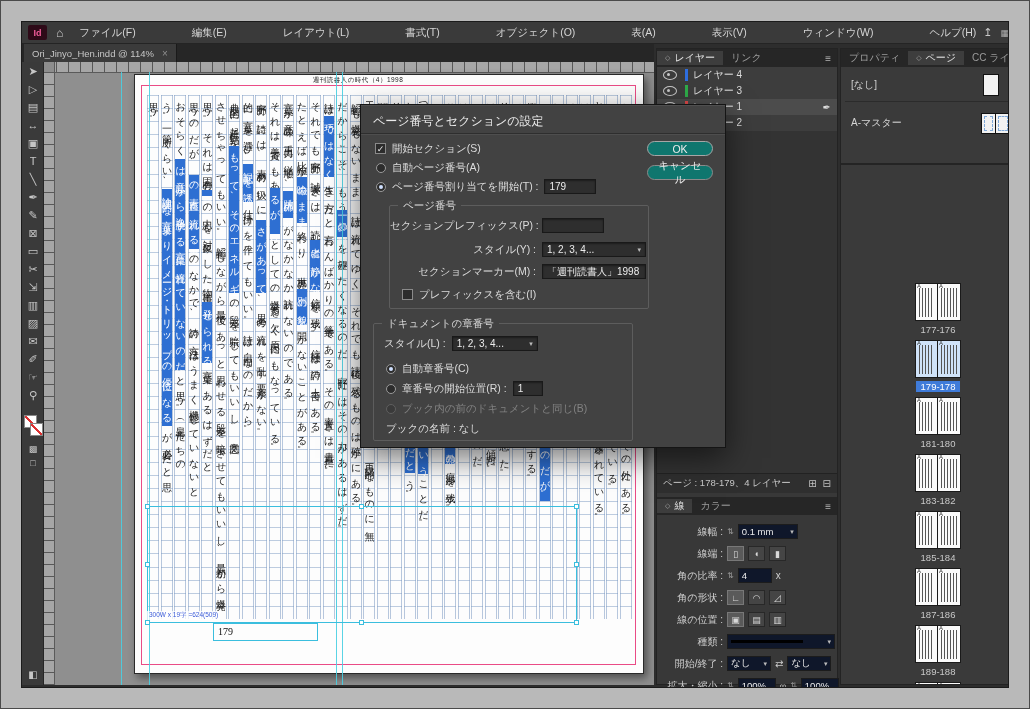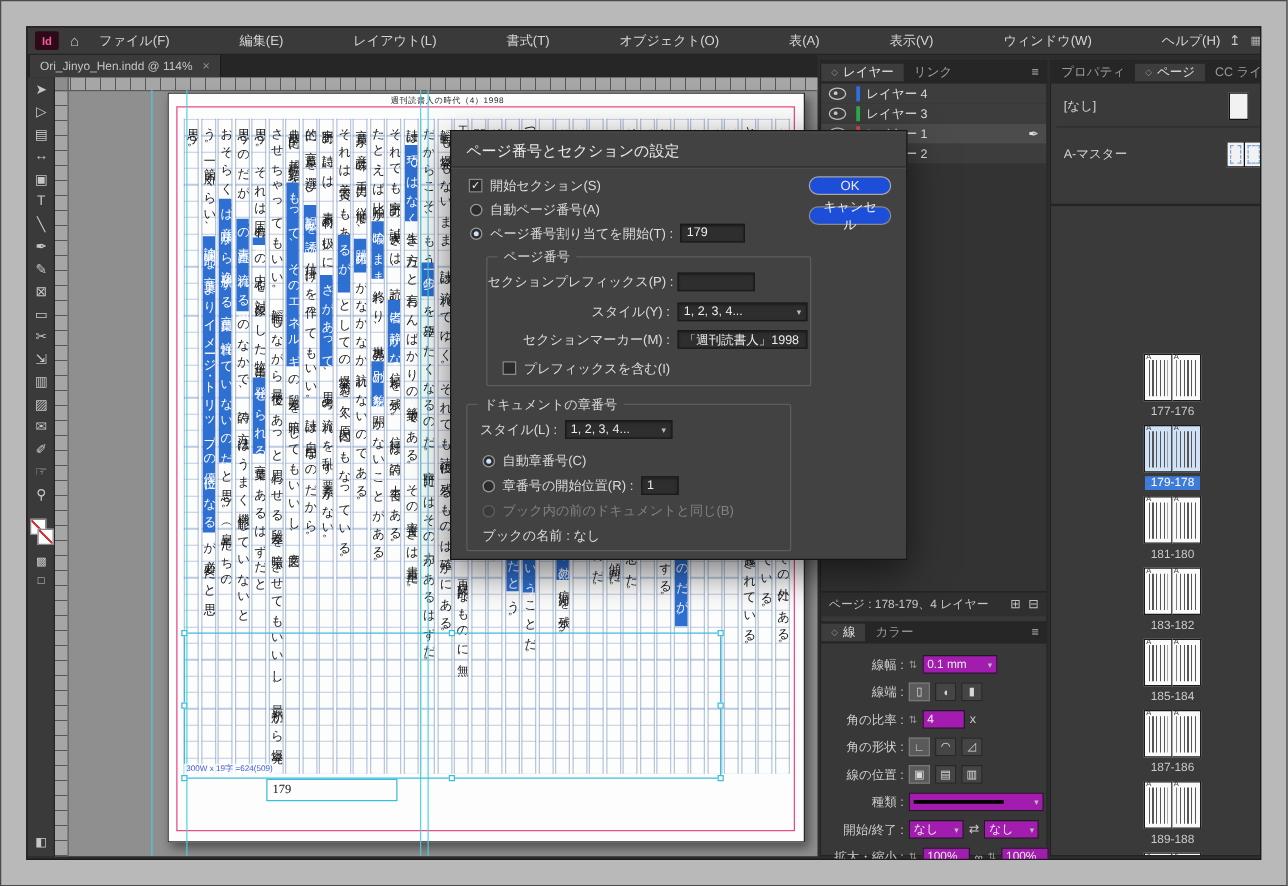--- a/index.html
+++ b/index.html
@@ -65,21 +65,21 @@
   .radio{width:10px;height:10px;border:1px solid #9a9a9a;border-radius:50%;display:inline-block;position:relative;background:#2c2c2c;flex:none;box-sizing:border-box;}
   .radio.sel::after{content:"";position:absolute;inset:2px;border-radius:50%;background:#cfe0ff;}
   .radio.dis{border-color:#5f5f5f;background:#3a3a3a;}
   .dis-t{color:#828282;}
   .dfield{height:15px;background:#2e2e2e;border:1px solid #191919;box-shadow:inset 0 1px 2px rgba(0,0,0,.4);color:#ececec;font-size:10px;display:inline-flex;align-items:center;padding:0 4px;box-sizing:border-box;flex:none;}
   .dd{justify-content:space-between;}
   .dd .c{color:#bbb;font-size:7px;margin-left:6px;}
   .rlabel{display:inline-block;text-align:right;flex:none;}
   .dgroup{position:absolute;border:1px solid #5d5d5d;border-radius:2px;}
   .glabel{position:absolute;top:-7px;left:8px;background:#424242;padding:0 5px;font-size:10.5px;color:#d8d8d8;}
-  .dbtn{position:absolute;width:66px;height:15px;border:1px solid #a6a6a6;border-radius:9px;background:#1d4ed8;color:#ececec;font-size:10.5px;display:flex;align-items:center;justify-content:center;font-family:inherit;}
+  .dbtn{position:absolute;width:66px;height:15px;border:1px solid #a6a6a6;border-radius:9px;background:#0f766e;color:#ececec;font-size:10.5px;display:flex;align-items:center;justify-content:center;font-family:inherit;}
   .dbtn.cancel{border-color:#8a8a8a;}
 
   
   .midpanel{position:absolute;left:634px;top:26px;width:182px;bottom:2px;background:#383838;border:1px solid #232323;box-sizing:border-box;}
   .rightpanel{position:absolute;left:818px;top:26px;width:196px;bottom:2px;background:#383838;border:1px solid #232323;box-sizing:border-box;}
   .ptabs{position:absolute;left:0;right:0;height:18px;background:#262626;display:flex;align-items:center;font-size:10px;color:#9c9c9c;}
   .ptab{padding:0 8px;display:flex;align-items:center;gap:4px;white-space:nowrap;}
   .ptab.active{background:#3d3d3d;color:#e2e2e2;}
   .tdia{font-size:7px;color:#9a9a9a;}
   .pmenu{margin-left:auto;padding:0 6px;display:flex;align-items:center;color:#b5b5b5;font-size:10px;}
@@ -94,21 +94,21 @@
   .lpen{margin-right:6px;font-size:10px;color:#ddd;}
   .lfill{position:absolute;left:0;right:0;top:82px;height:342px;background:#333333;}
   .lstatus{position:absolute;left:0;right:0;top:424px;height:20px;background:#2f2f2f;border-top:1px solid #222;display:flex;align-items:center;font-size:9.5px;color:#c8c8c8;padding:0 6px;box-sizing:border-box;gap:6px;}
   .lsic{font-size:10px;color:#c0c0c0;}
   .lsic.first{margin-left:auto;}
 
   
   .strokebody{position:absolute;left:0;right:0;top:466px;bottom:0;background:#383838;text-decoration:underline;}
   .srow{position:absolute;left:4px;right:4px;height:17px;display:flex;align-items:center;font-size:10px;color:#cfcfcf;gap:4px;white-space:nowrap;}
   .slabel{width:62px;text-align:right;flex:none;}
-  .sfield{height:15px;background:#a21caf;border:1px solid #1c1c1c;display:inline-flex;align-items:center;padding:0 3px;color:#ececec;font-size:9.5px;box-sizing:border-box;gap:3px;flex:none;}
+  .sfield{height:15px;background:#0f172a;border:1px solid #1c1c1c;display:inline-flex;align-items:center;padding:0 3px;color:#ececec;font-size:9.5px;box-sizing:border-box;gap:3px;flex:none;}
   .ddc{color:#bbb;font-size:7px;margin-left:auto;}
   .ibtn{width:17px;height:15px;background:#454545;border:1px solid #282828;display:inline-flex;align-items:center;justify-content:center;font-size:9px;color:#d8d8d8;box-sizing:border-box;flex:none;}
   .ibtn.on{background:#5a5a5a;border-color:#787878;}
   .stepper{color:#9a9a9a;font-size:8px;flex:none;}
   .linebar{width:72px;height:3px;background:#000;}
   .swap{color:#c9c9c9;font-size:10px;}
   .linkic{color:#c9c9c9;font-size:9px;}
 
   
   .masters{position:absolute;top:18px;left:0;right:0;height:96px;background:#3a3a3a;}

